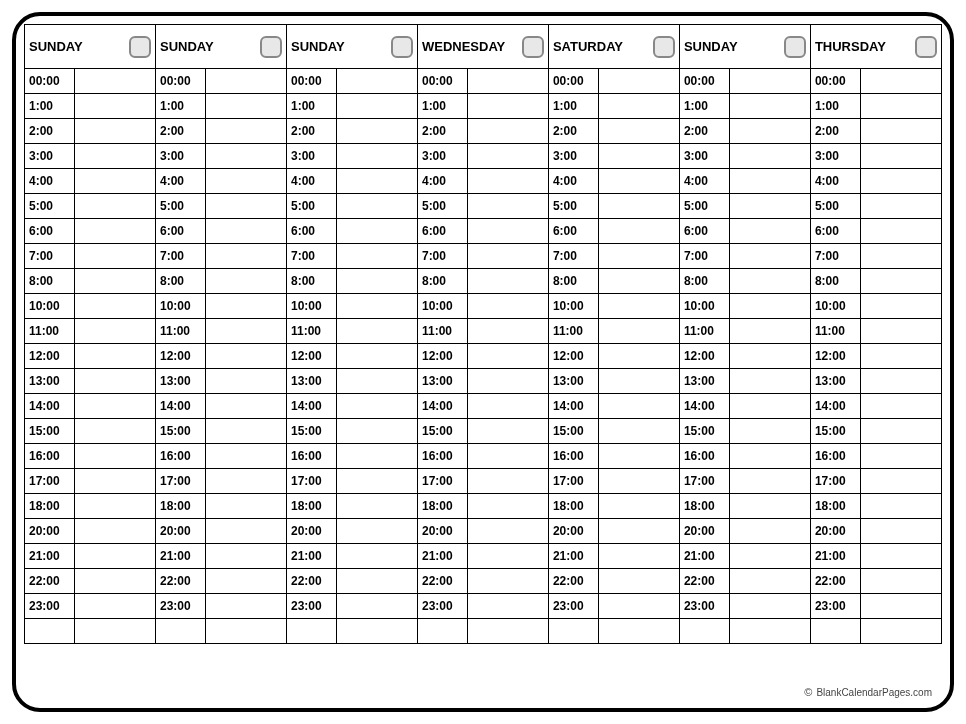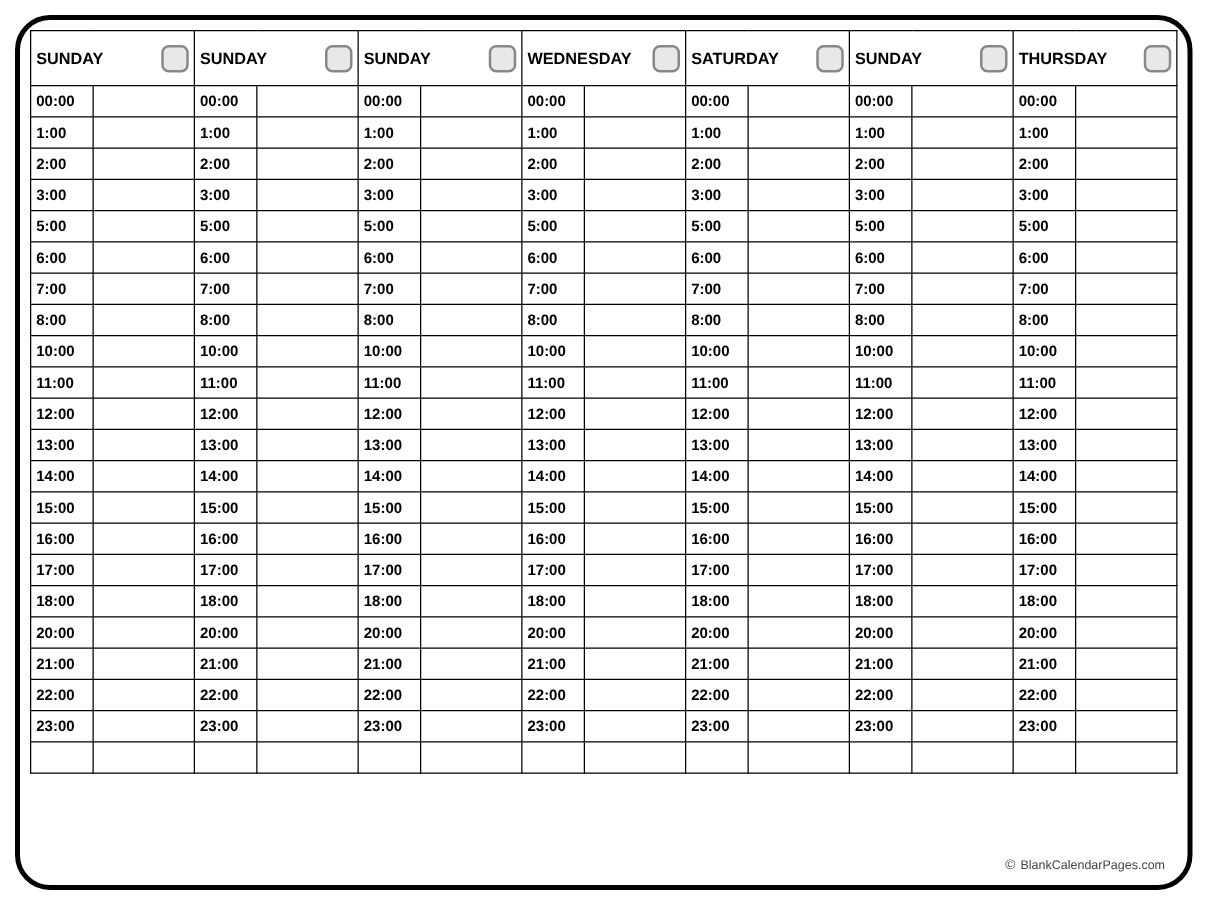--- a/index.html
+++ b/index.html
@@ -211,20 +211,36 @@
           <td class="time-label">3:00</td>
           <td></td>
           <td class="time-label">3:00</td>
           <td></td>
           <td class="time-label">3:00</td>
           <td></td>
           <td class="time-label">3:00</td>
           <td></td>
         </tr>
         <tr>
+          <td class="time-label">4:00</td>
+          <td></td>
+          <td class="time-label">4:00</td>
+          <td></td>
+          <td class="time-label">4:00</td>
+          <td></td>
+          <td class="time-label">4:00</td>
+          <td></td>
+          <td class="time-label">4:00</td>
+          <td></td>
+          <td class="time-label">4:00</td>
+          <td></td>
+          <td class="time-label">4:00</td>
+          <td></td>
+        </tr>
+        <tr>
           <td class="time-label">5:00</td>
           <td></td>
           <td class="time-label">5:00</td>
           <td></td>
           <td class="time-label">5:00</td>
           <td></td>
           <td class="time-label">5:00</td>
           <td></td>
           <td class="time-label">5:00</td>
           <td></td>

